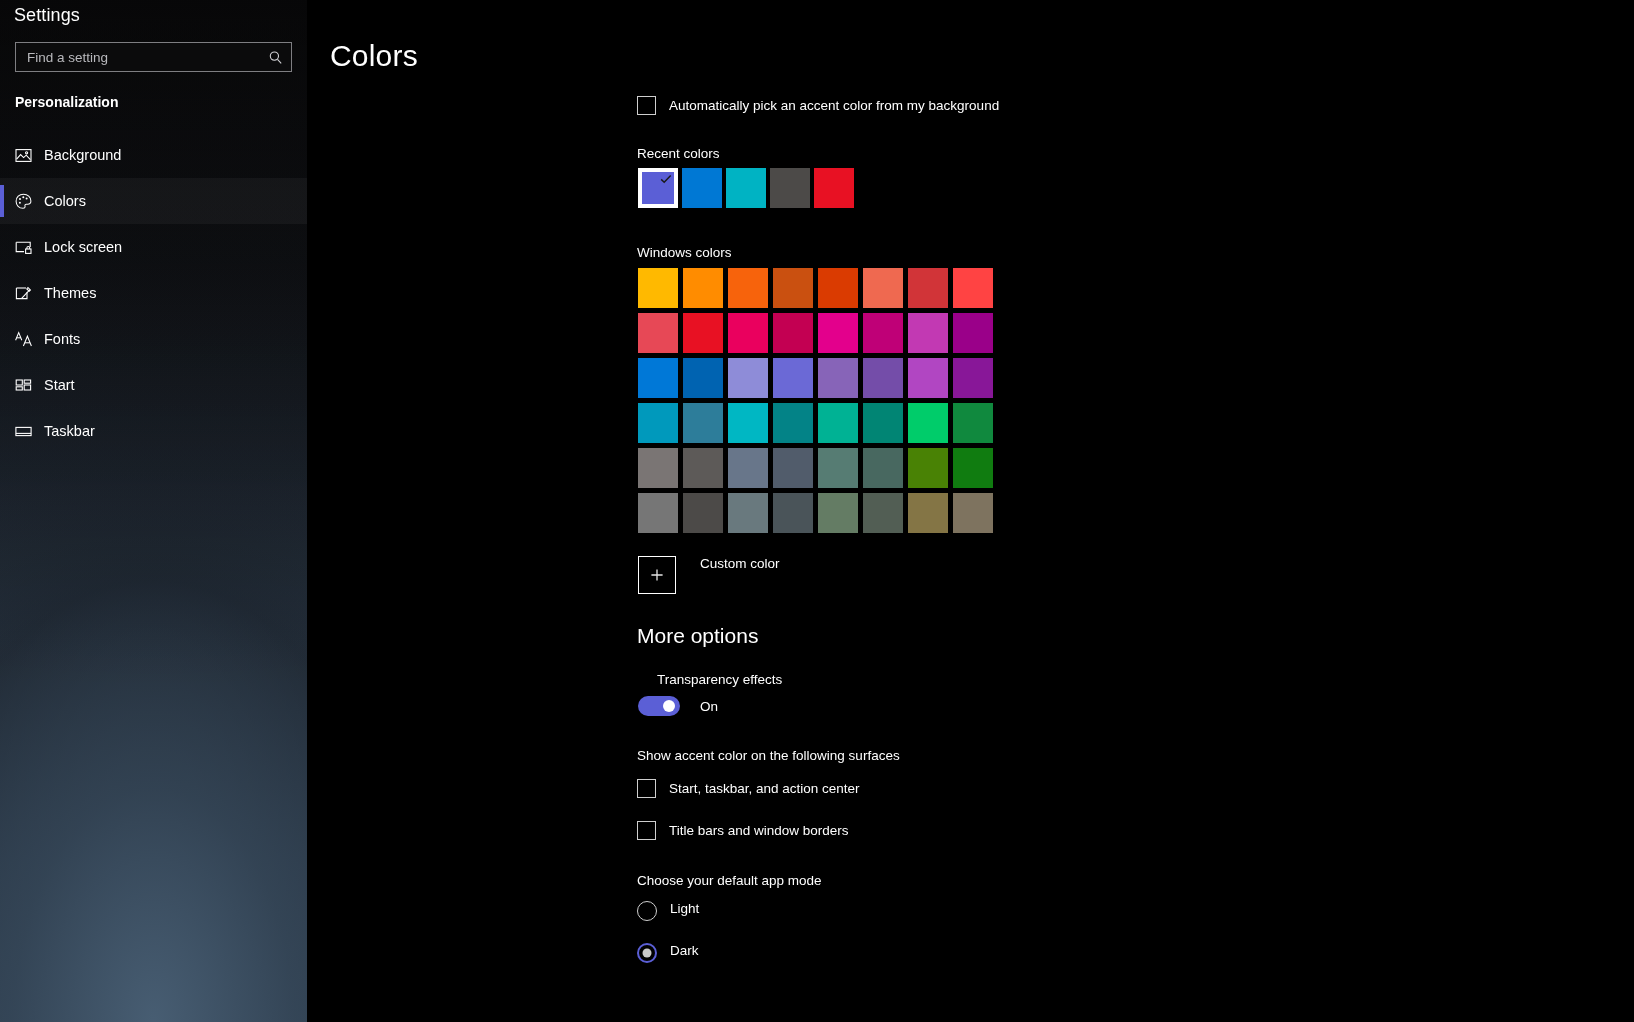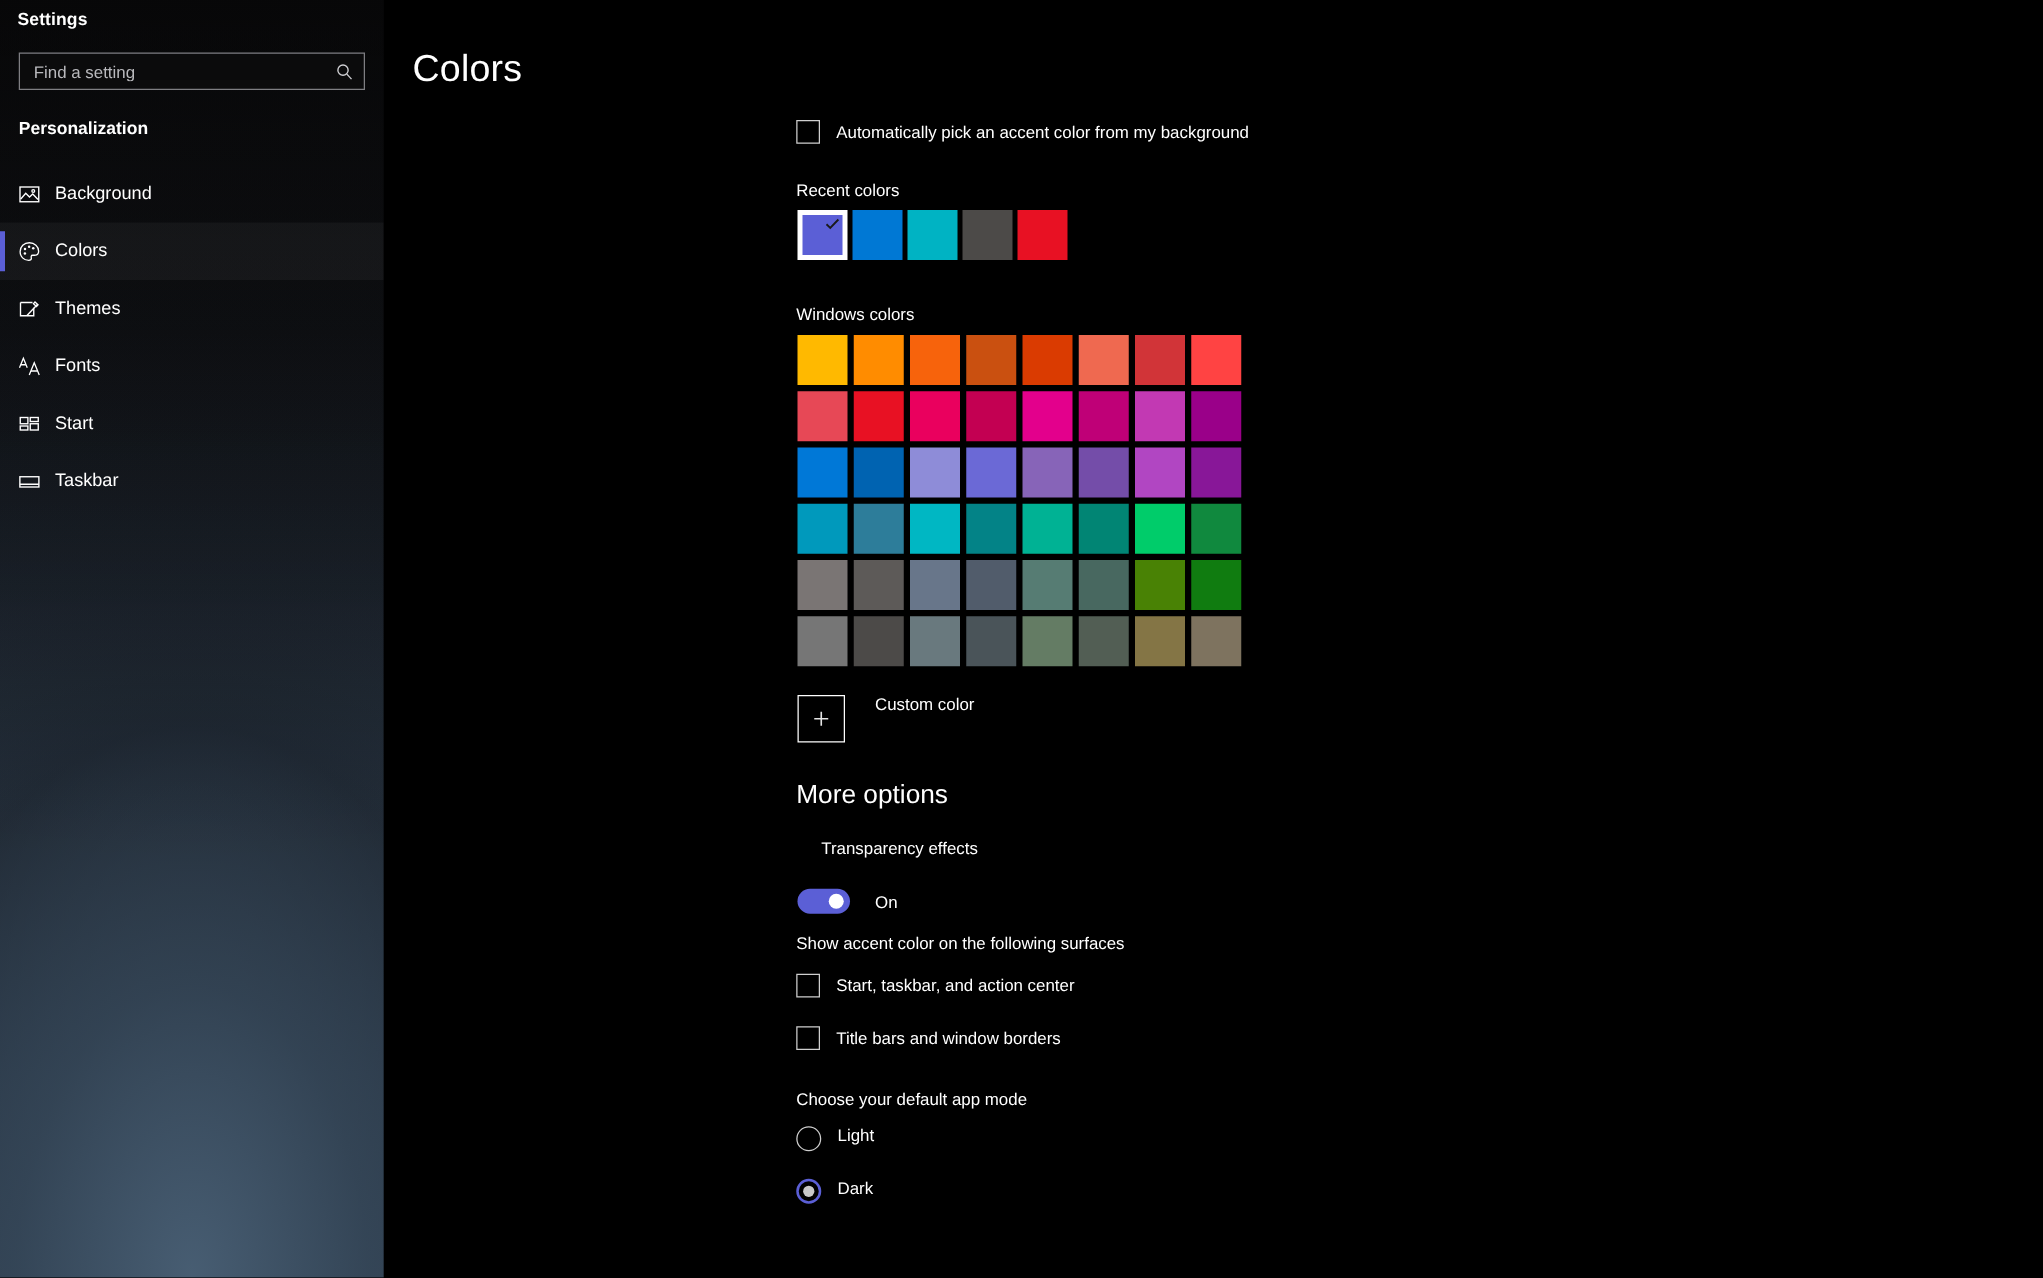--- a/index.html
+++ b/index.html
@@ -41,24 +41,23 @@
   }
   #sidebar > * { position: relative; z-index: 2; }
 
   .titlebar {
     height: 30px;
     display: flex;
     align-items: center;
     padding-left: 14px;
   }
   .titlebar-text {
-    font-size: 14px;
+    font-size: 18px;
     color: #ffffff;
     letter-spacing: .1px;
-    font-weight: bold;
   }
 
   .home-row {
     display: flex;
     align-items: center;
     height: 40px;
     margin-top: 17px;
     padding-left: 14px;
     cursor: default;
   }
@@ -294,20 +293,31 @@
             <path d="M9.5 2.2 C5.2 2.2 2.1 5.2 2.1 9.3 C2.1 13.3 5.0 16.3 9.0 16.3 C10.4 16.3 11.1 15.6 11.1 14.7 C11.1 14.2 10.9 13.9 10.9 13.4 C10.9 12.7 11.4 12.2 12.2 12.2 H13.6 C15.7 12.2 16.9 11.0 16.9 8.9 C16.9 5.2 13.6 2.2 9.5 2.2 Z"></path>
             <circle cx="6.0" cy="7.1" r="1.0" fill="#ffffff" stroke="none"></circle>
             <circle cx="9.3" cy="5.3" r="1.0" fill="#ffffff" stroke="none"></circle>
             <circle cx="12.6" cy="6.6" r="1.0" fill="#ffffff" stroke="none"></circle>
             <circle cx="5.9" cy="10.8" r="1.0" fill="#ffffff" stroke="none"></circle>
           </svg>
         </span>
         <span class="lbl">Colors</span>
       </div>
 
+      <div class="nav-item">
+        <span class="ico">
+          <svg width="19" height="19" viewBox="0 0 19 19" fill="none" stroke="#ffffff" stroke-width="1.1">
+            <path d="M2.2 4.2 H16.2 V9.0"></path>
+            <path d="M2.2 4.2 V13.6 H10.0"></path>
+            <rect x="11.6" y="11.0" width="5.4" height="4.4"></rect>
+            <path d="M12.9 11.0 V9.8 C12.9 9.0 13.5 8.5 14.3 8.5 C15.1 8.5 15.7 9.0 15.7 9.8 V11.0"></path>
+          </svg>
+        </span>
+        <span class="lbl">Lock screen</span>
+      </div>
 
       <div class="nav-item">
         <span class="ico">
           <svg width="19" height="19" viewBox="0 0 19 19" fill="none" stroke="#ffffff" stroke-width="1.1">
             <path d="M2.4 4.0 H12.0"></path>
             <path d="M2.4 4.0 V14.6 H13.0 V8.2"></path>
             <path d="M7.4 14.6 L15.9 5.6"></path>
             <path d="M14.0 3.6 L16.4 5.9 L15.2 7.2 L12.8 4.9 Z"></path>
           </svg>
         </span>
@@ -458,21 +468,21 @@
     </div>
 
     <div style="position:absolute;left:330px;top:624px;">
       <span class="more-options-title">More options</span>
     </div>
 
     <div style="position:absolute;left:330px;top:670px;margin-left:20px;">
       <span class="group-label">Transparency effects</span>
     </div>
 
-    <div class="toggle-row" style="position:absolute;left:331px;top:696px;margin-top:15px;">
+    <div class="toggle-row" style="position:absolute;left:331px;top:696px;">
       <span class="toggle">
         <span class="knob"></span>
       </span>
       <span class="toggle-state">On</span>
     </div>
 
     <div style="position:absolute;left:330px;top:746px;">
       <span class="group-label">Show accent color on the following surfaces</span>
     </div>
 

